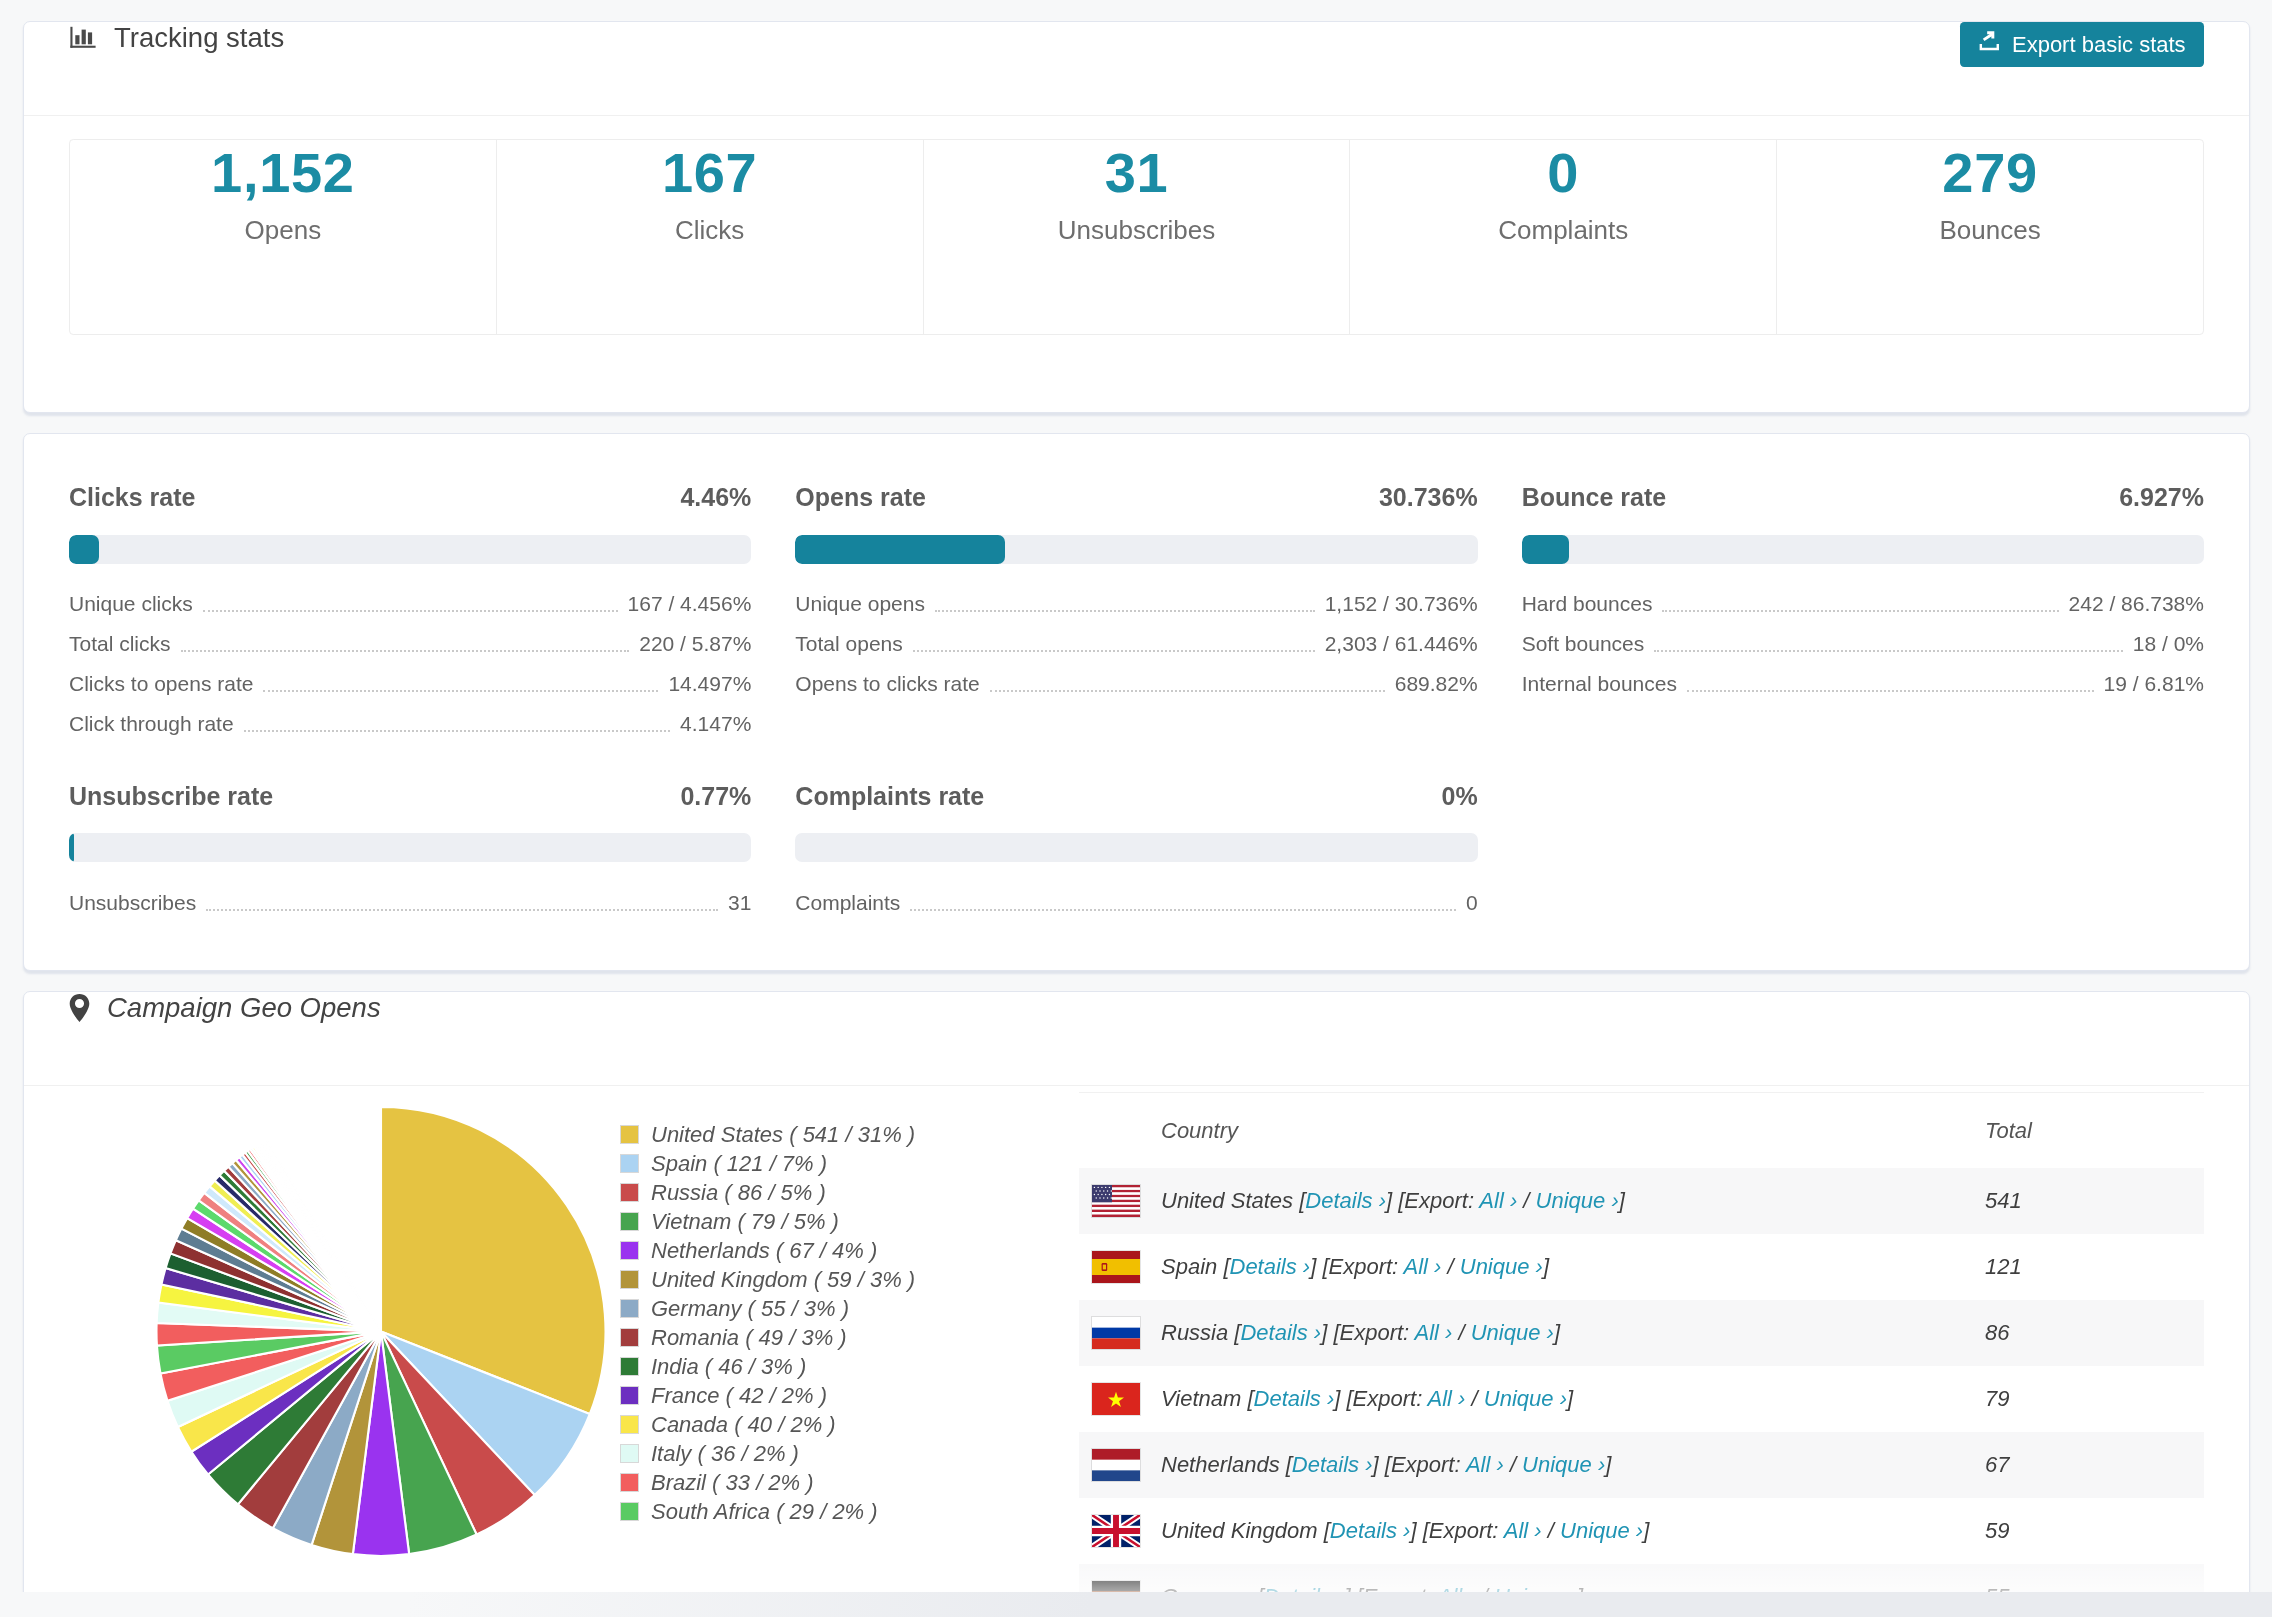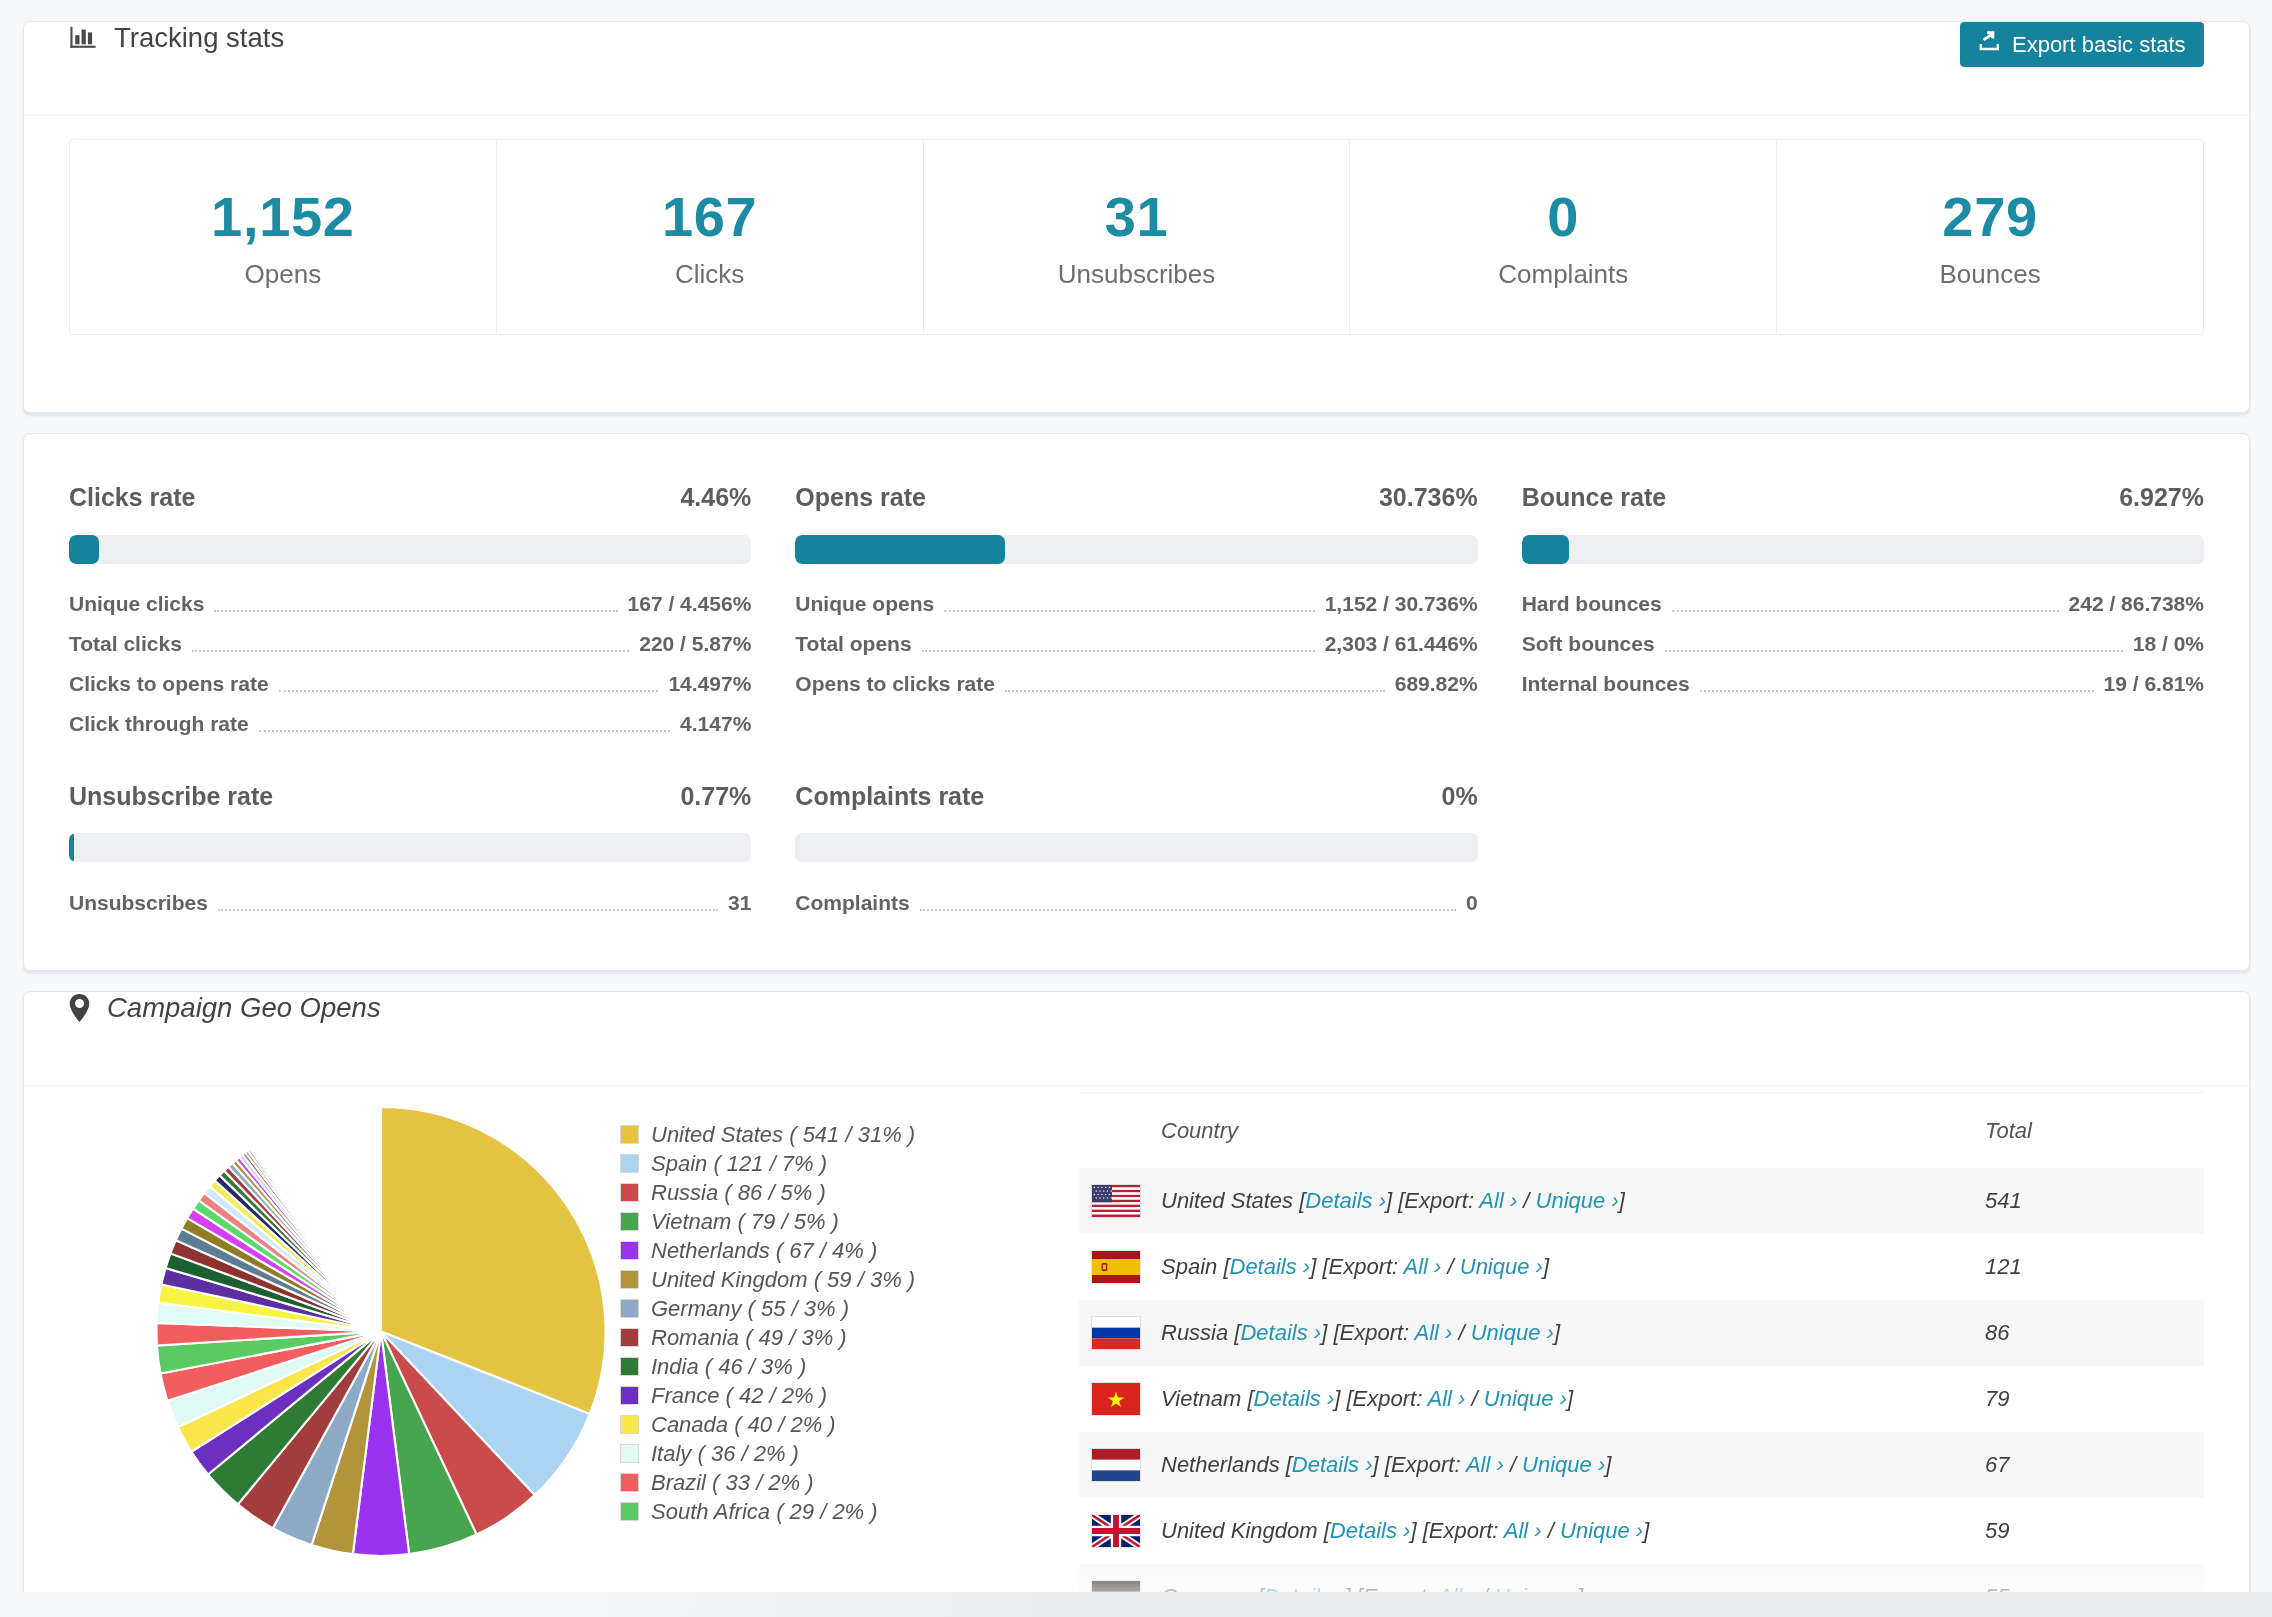--- a/index.html
+++ b/index.html
@@ -32,35 +32,35 @@
     background:#15839c; color:#fff; border:none; cursor:pointer;
     height:45px; padding:0 18.4px; border-radius:4.2px;
     display:flex; align-items:center; gap:11.3px;
     font-size:22px; font-family:"Liberation Sans", sans-serif;
   }
   .stats-row {
     display:flex; margin:23px 45px 0;
     border:1.4px solid #ededed; border-radius:4.2px; height:196px; background:#fff;
   }
   .stat-cell {
-    flex:1; display:flex; flex-direction:column; align-items:center; justify-content:center;
+    flex:1; display:flex; flex-direction:column; align-items:center; justify-content:flex-start;
     gap:10px; border-left:1.4px solid #ededed;
   }
   .stat-cell:first-child { border-left:none; }
   .stat-value { font-size:56px; font-weight:bold; color:#1b8ca4; letter-spacing:0.7px; }
   .stat-label { font-size:26px; color:#6e6e6e; }
   
   .card2 { margin-top:20px; padding:49px 45px 51px; }
   .rates-grid { display:grid; grid-template-columns:1fr 1fr 1fr; column-gap:44px; row-gap:41px; }
   .rate-head { display:flex; justify-content:space-between; align-items:baseline;
                font-size:25px; font-weight:bold; color:#5d5d5d; }
   .bar { margin-top:22.6px; height:29px; border-radius:7px; background:#edeff3; overflow:hidden; }
   .bar-fill { height:100%; background:#15839c; border-radius:7px; min-width:0; }
   .rate-rows { margin-top:17px; }
-  .rate-row { display:flex; align-items:flex-end; height:40px; font-size:21px; color:#636363;font-weight:bold; }
+  .rate-row { display:flex; align-items:flex-end; height:40px; font-size:21px; color:#636363; }
   .rate-row .lbl { white-space:nowrap; padding-bottom:4.2px; }
   .rate-row .dots { flex:1; border-bottom:2.1px dotted #c9c9c9; margin:0 10px 8.5px; }
   .rate-row .val { white-space:nowrap; padding-bottom:4.2px; }
   
   .card3 { margin-top:20px; height:617px; overflow:hidden;font-style:italic; }
   .geo-content { display:flex; padding:0 45px; align-items:flex-start; }
   .pie-wrap { width:551px; padding-left:79px; padding-top:11.3px; flex:none; }
   .legend { width:459px; padding-top:34px; flex:none; }
   .legend-item { display:flex; align-items:center; gap:12px; height:29px; font-size:22px; color:#565656; }
   .swatch { width:19px; height:19px; border:1.4px solid #d8d8d8; flex:none; }

